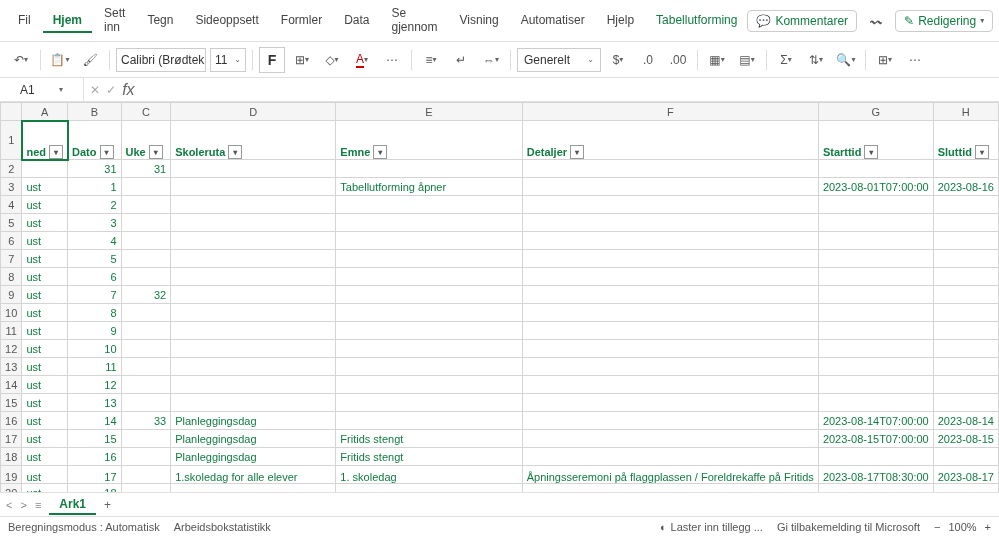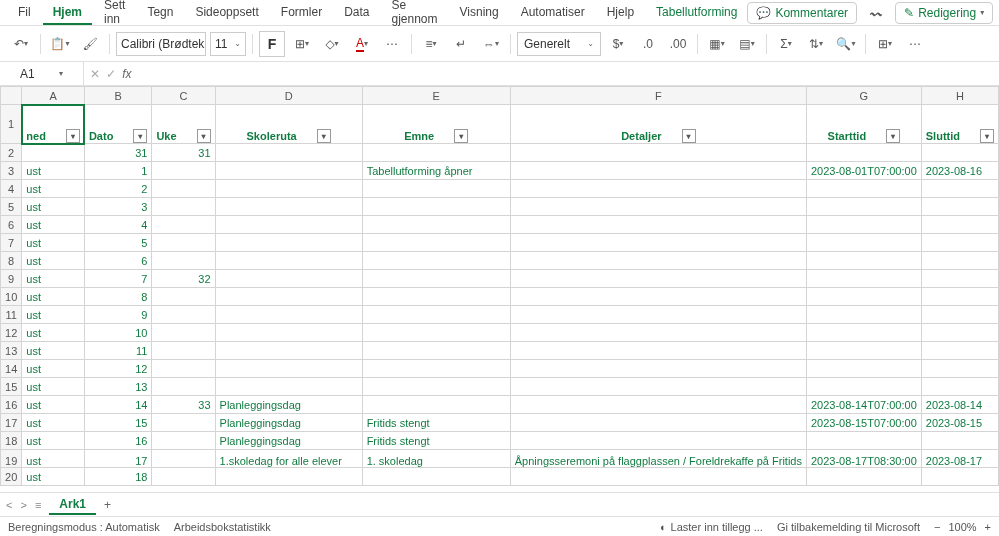--- a/index.html
+++ b/index.html
@@ -1,44 +1,44 @@
 <!DOCTYPE html>
 <html><head>
 <meta charset="utf-8">
 <style>
 * { box-sizing: border-box; margin: 0; padding: 0; font-family: "Segoe UI", Arial, sans-serif; }
 body { background: #fff; font-size: 12px; color: #333; width: 999px; height: 536px; overflow: hidden; display: flex; flex-direction: column; }
-.ribbon-tabs { display: flex; align-items: center; height: 26px; padding: 0 8px; border-bottom: 1px solid #e0e0e0; gap: 0; }
+.ribbon-tabs { display: flex; align-items: center; height: 42px; padding: 0 8px; border-bottom: 1px solid #e0e0e0; gap: 0; }
 .ribbon-tab { padding: 4px 10px; font-size: 12px; color: #444; cursor: pointer; border-bottom: 2px solid transparent; }
 .ribbon-tab.active { color: #107c41; border-bottom: 2px solid #107c41; font-weight: 600; }
 .ribbon-tab.design { color: #107c41; }
 .ribbon-spacer { flex: 1; }
 .ribbon-right { display: flex; align-items: center; gap: 6px; }
 .btn-outline { border: 1px solid #ccc; background: #fff; padding: 3px 8px; font-size: 12px; border-radius: 4px; display: flex; align-items: center; gap: 4px; cursor: pointer; color: #107c41; }
 .btn-edit { color: #107c41; }
 .toolbar { display: flex; align-items: center; height: 36px; padding: 0 8px; gap: 4px; border-bottom: 1px solid #e0e0e0; }
 .tb-btn { width: 26px; height: 26px; display: flex; align-items: center; justify-content: center; cursor: pointer; border-radius: 3px; color: #555; }
 .tb-sep { width: 1px; height: 20px; background: #ddd; margin: 0 2px; }
 .font-box { border: 1px solid #ccc; height: 24px; padding: 0 4px; font-size: 12px; display: flex; align-items: center; gap: 4px; min-width: 90px; max-width: 90px; overflow: hidden; white-space: nowrap; }
 .size-box { border: 1px solid #ccc; height: 24px; width: 36px; padding: 0 4px; font-size: 12px; display: flex; align-items: center; }
 .bold-btn { width: 26px; height: 26px; display: flex; align-items: center; justify-content: center; border: 1px solid #ccc; font-weight: bold; font-size: 14px; cursor: pointer; }
 .format-dropdown { border: 1px solid #ccc; height: 24px; min-width: 84px; padding: 0 6px; font-size: 12px; display: flex; align-items: center; justify-content: space-between; }
 .namebox-row { display: flex; align-items: center; height: 24px; border-bottom: 1px solid #e0e0e0; }
 .namebox { width: 84px; border-right: 1px solid #e0e0e0; height: 100%; display: flex; align-items: center; padding: 0 20px; font-size: 12px; }
 .fx-controls { display: flex; align-items: center; padding: 0 6px; gap: 6px; }
-.fx-label { font-style: italic; color: #666; font-size: 12px; text-align: center; }
+.fx-label { font-style: italic; color: #666; font-size: 16px; text-align: center; }
 .formula-bar { flex: 1; padding: 0 8px; font-size: 12px; }
 .grid-wrap { flex: 1; overflow: auto; position: relative; }
 table.grid { border-collapse: collapse; table-layout: fixed; }
 table.grid th, table.grid td { border: 1px solid #d4d4d4; font-size: 11px; height: 18px; padding: 0 4px; white-space: nowrap; overflow: hidden; }
 .rowhdr { width: 22px; background: #f5f5f5; text-align: center; color: #555; font-weight: normal; border-right: 1.5px solid #bdbdbd; }
 .colhdr { background: #f5f5f5; text-align: center; color: #555; height: 18px; font-weight: normal; border-bottom: 1.5px solid #bdbdbd; }
 .corner { background: #f5f5f5; width: 22px; }
 .tbl-header { color: #107c41; font-weight: 600; position: relative; }
-.hdr-cell { display: flex; align-items: center; justify-content: center; gap: 20px; margin-top: 24px; }
+.hdr-cell { display: flex; align-items: center; justify-content: flex-start; gap: 3px; margin-top: 24px; }
 .filter-btn { width: 14px; height: 14px; border: 1px solid #999; background: #fff; display: flex; align-items: center; justify-content: center; font-size: 8px; color: #555; }
 .data-green { color: #107c41; }
 .num { text-align: right; }
 .tall-row td, .tall-row th { height: 60px; vertical-align: bottom; }
 .detail-cell { white-space: normal; vertical-align: top; padding-top: 2px; }
 .sheet-tabs { display: flex; align-items: center; height: 24px; border-top: 1px solid #e0e0e0; padding: 0 6px; gap: 8px; font-size: 12px; }
 .sheet-nav-btn { color: #888; cursor: pointer; font-size: 11px; }
 .sheet-tab { padding: 2px 10px; border-bottom: 2px solid #107c41; color: #107c41; font-weight: 600; cursor: pointer; }
 .status-bar { display: flex; align-items: center; height: 20px; border-top: 1px solid #e0e0e0; padding: 0 8px; font-size: 11px; color: #555; gap: 14px; }
 .status-spacer { flex: 1; }

